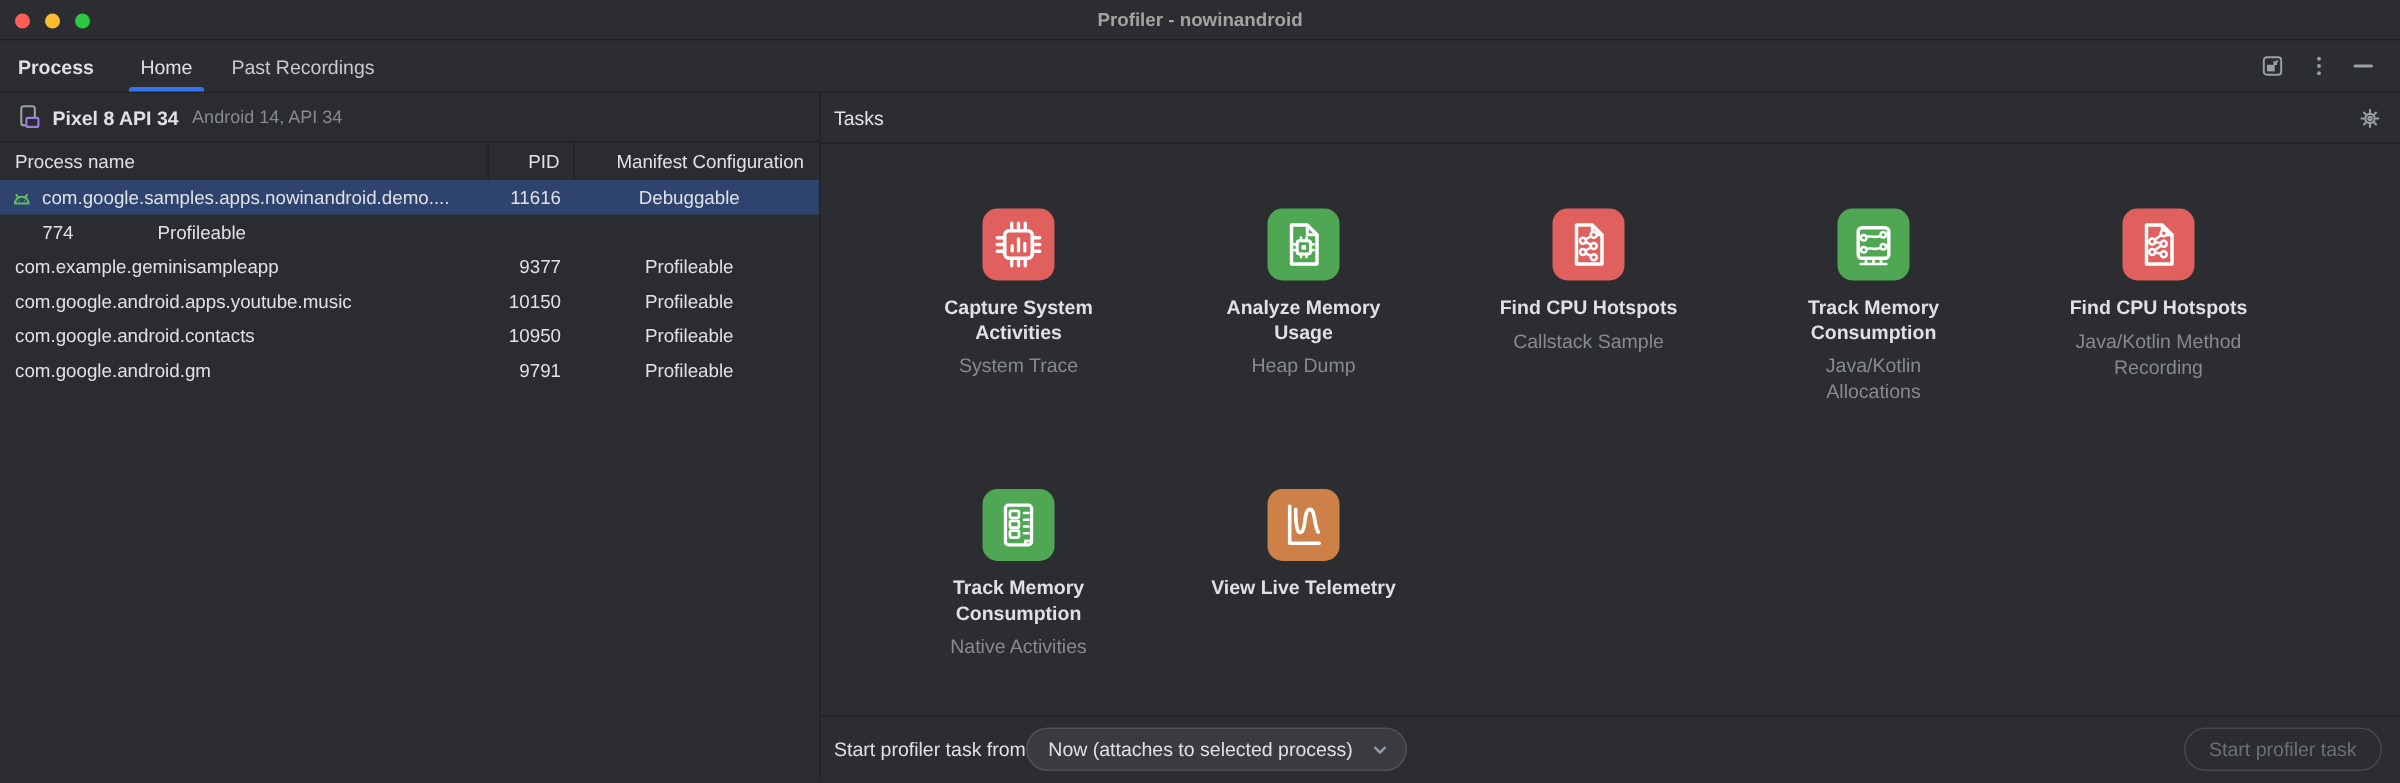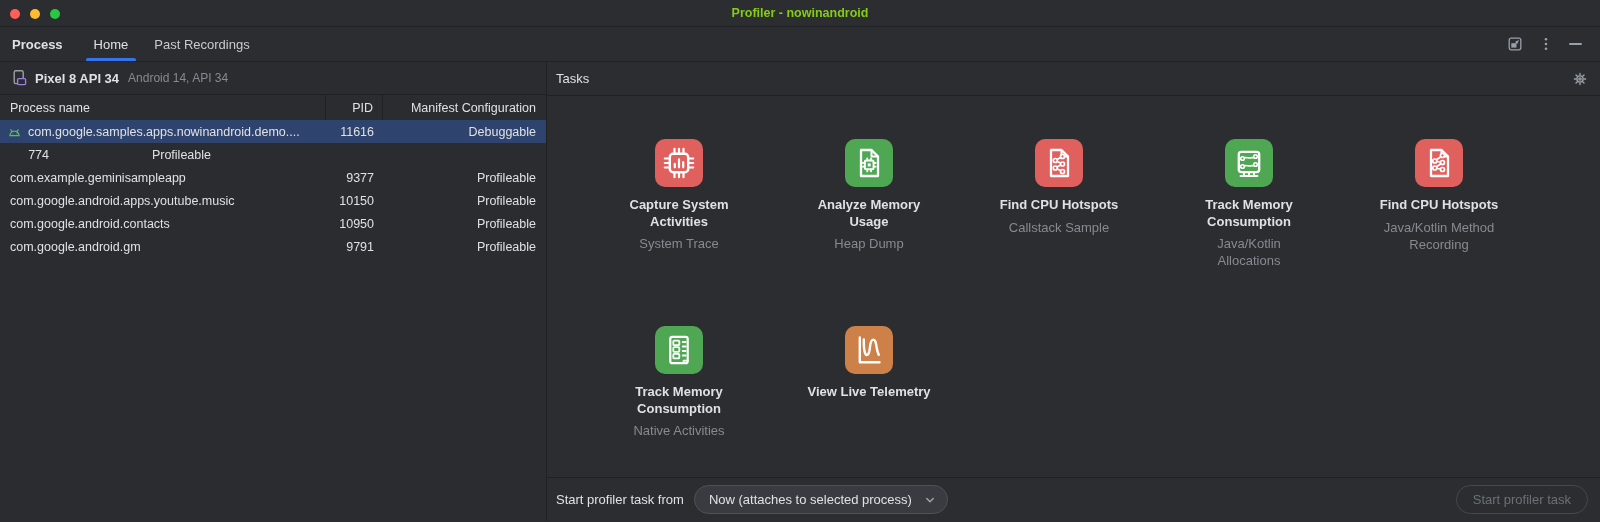--- a/index.html
+++ b/index.html
@@ -12,21 +12,21 @@
   svg { display:block; }
 
   
   .titlebar { height:27px; position:relative; border-bottom:1px solid #202225;
     display:flex; align-items:center; justify-content:center; }
   .traffic { position:absolute; left:10px; top:9px; display:flex; gap:10px; }
   .tl { width:10px; height:10px; border-radius:50%; border:none; padding:0; cursor:default; }
   .tl.close { background:var(--mac-close,#FF5F57); }
   .tl.min   { background:var(--mac-minimize,#FEBC2E); }
   .tl.zoom  { background:var(--mac-zoom,#28C840); }
-  .win-title { font-size:12.5px; font-weight:700; color:#84cc16; }
+  .win-title { font-size:12.5px; font-weight:700; color:#a3a3a3; }
 
   
   .tabbar { height:35px; border-bottom:1px solid #202225; display:flex; align-items:stretch; padding-left:12px; }
   .tool-label { align-self:center; font-weight:700; margin-right:18px; font-size:13px; }
   .tab { position:relative; display:flex; align-items:center; padding:0 13px; color:#c8cbd1; cursor:default; }
   .tab.active { color:#dfe1e5; }
   .tab.active .underline { position:absolute; left:5px; right:5px; bottom:0; height:3px;
     border-radius:2px 2px 0 0; background:var(--accent-blue,#3574F0); }
   .tab-spacer { flex:1; }
   .tb-icons { display:flex; align-items:center; gap:15px; padding-right:18px; }
@@ -46,21 +46,21 @@
   .th-name { flex:1; padding-left:10px; }
   .th-pid { width:58px; justify-content:flex-end; padding-right:9px;
     border-left:1px solid #1f2124; border-right:1px solid #1f2124; }
   .th-manifest { width:163px; justify-content:flex-end; padding-right:10px; }
   .prow { height:23px; display:flex; align-items:center; font-size:12.5px; flex:none; }
   .prow.selected { background:var(--selection-blue,#2E436E); }
   .c-name { flex:1; padding-left:10px; display:flex; align-items:flex-start; gap:6px;
     white-space:nowrap; overflow:hidden; }
   .prow.selected .c-name { padding-left:7px; }
   .c-pid { width:58px; text-align:right; padding-right:9px; }
-  .c-manifest { width:163px; text-align:right; padding-right:10px; }
+  .c-manifest { width:163px; text-align:center; padding-right:10px; }
 
   
   .right { flex:1; display:flex; flex-direction:column; background:#2b2d30; }
   .tasks-header { height:34px; border-bottom:1px solid #1f2124; display:flex; align-items:center;
     justify-content:space-between; padding:0 12px 0 9px; flex:none; }
   .tasks-title { font-size:13px; }
   .gear-btn { background:none; border:none; padding:0; display:flex; }
   .tasks-body { flex:1; overflow:hidden; padding:43px 0 0 37px; display:grid;
     grid-template-columns:repeat(5,190px); grid-auto-rows:187px; }
   .task-card { display:flex; flex-direction:column; align-items:center; text-align:center; cursor:default; }
@@ -68,21 +68,21 @@
     justify-content:center; margin-bottom:10px; }
   .tile-red    { background:var(--task-red,#E0605E); }
   .tile-green  { background:var(--task-green,#4FA754); }
   .tile-orange { background:var(--task-orange,#CE8049); }
   .tile-red    .dotfill { fill:var(--task-red,#E0605E); }
   .tile-green  .dotfill { fill:var(--task-green,#4FA754); }
   .t-label { font-weight:700; font-size:13px; line-height:1.28; max-width:126px; }
   .t-sub { color:#868a91; font-size:13px; line-height:1.3; max-width:120px; margin-top:6px; }
 
   .tasks-footer { height:44px; border-top:1px solid #1f2124; display:flex; align-items:center;
-    padding:0 12px 0 9px; gap:10px; flex:none; }
+    padding:0 12px 0 9px; flex:none; }
   .sf-label { font-size:13px; }
   .dropdown { height:29px; border:1px solid #4e5157; background:#393b40; border-radius:15px;
     display:flex; align-items:center; gap:12px; padding:0 11px 0 14px; color:#dfe1e5; font-size:13px; }
   .f-spacer { flex:1; }
   .start-btn { height:29px; padding:0 16px; border-radius:15px; border:1px solid #45484e;
     background:transparent; color:#6b7078; font-size:13px; font-family:inherit; }
 </style>
 </head>
 <body>
 

